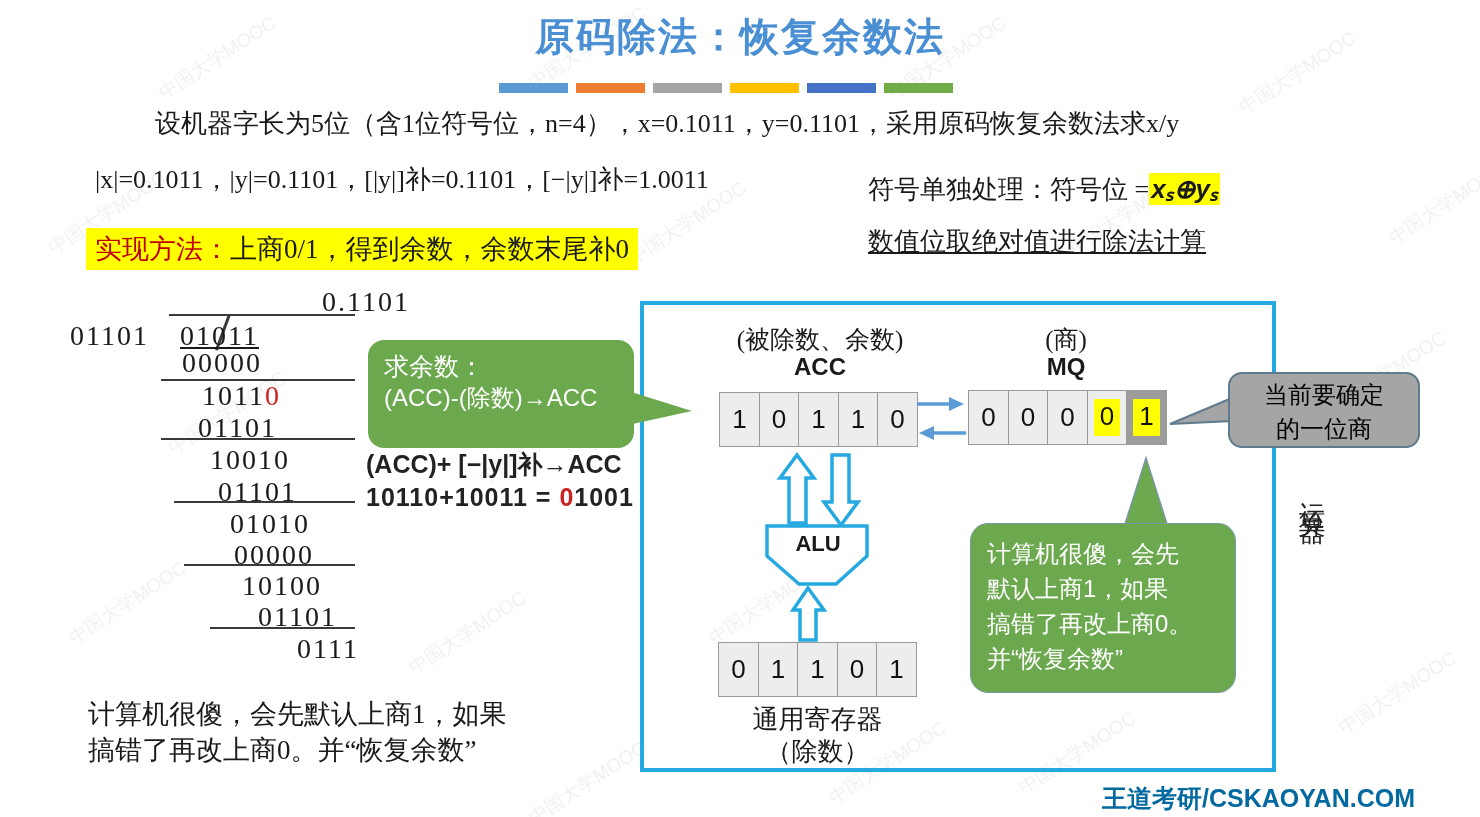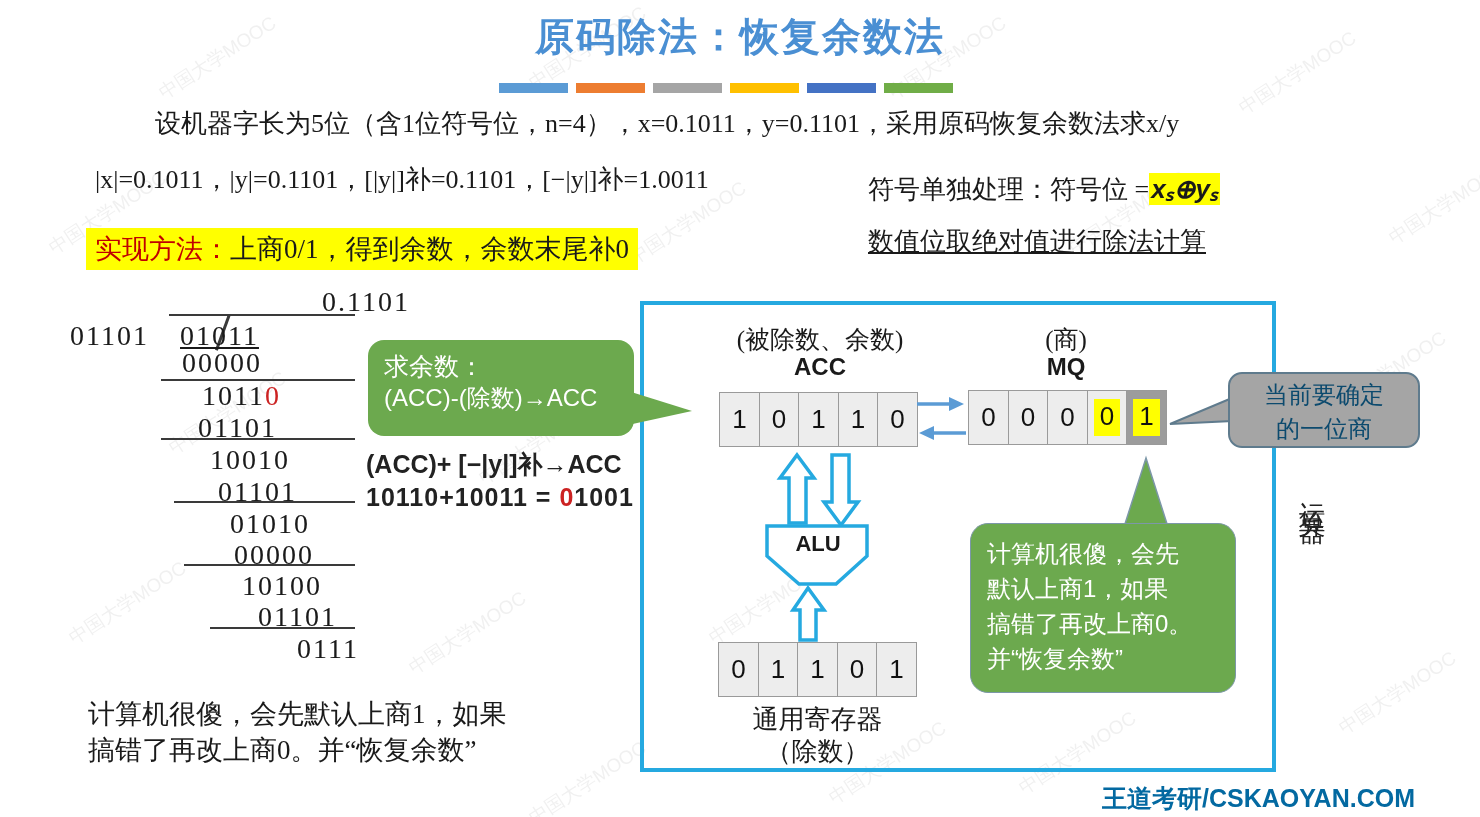--- a/index.html
+++ b/index.html
@@ -40,21 +40,21 @@
   .r0{left:120px;top:63px}.r1{left:140px;top:96px}.r2{left:136px;top:128px}
   .r3{left:148px;top:160px}.r4{left:156px;top:192px}.r5{left:168px;top:224px}
   .r6{left:172px;top:255px}.r7{left:180px;top:286px}.r8{left:196px;top:317px}
   .r9{left:235px;top:349px}
   .dline{position:absolute;border-top:2px solid #3a3a3a;height:0;}
   .l1{left:99px;top:93px;width:194px}.l2{left:99px;top:152px;width:194px}
   .l3{left:112px;top:215px;width:181px}.l4{left:122px;top:278px;width:171px}
   .l5{left:148px;top:341px;width:145px}
 
   
-  .gbubble1{position:absolute;left:368px;top:340px;width:266px;height:96px;background:#6CA94E;
+  .gbubble1{position:absolute;left:368px;top:340px;width:266px;height:108px;background:#6CA94E;
             border-radius:16px;color:#fff;font-family:"Liberation Sans",sans-serif;
             padding:10px 16px;box-sizing:border-box;z-index:6;}
   .gbubble1 .b1l1{font-size:25px;line-height:32px;}
   .gbubble1 .b1l2{font-size:24px;line-height:32px;}
 
   .acccalc1{position:absolute;left:366px;top:448px;font:600 25px "Liberation Sans",sans-serif;color:#222;}
   .acccalc2{position:absolute;left:366px;top:483px;font:600 25px "Liberation Sans",sans-serif;color:#222;letter-spacing:1px;}
   .acccalc2 .red{color:#CC2222;}
 
   
@@ -70,21 +70,21 @@
   .cell .ylt{background:#FFFF00;padding:2px 6px 4px;}
   .aluLabel{position:absolute;left:779px;top:531px;width:78px;text-align:center;
             font:600 22px "Liberation Sans",sans-serif;z-index:6;}
   .gprcap1{position:absolute;left:700px;top:702px;width:235px;text-align:center;font-size:26px;}
   .gprcap2{position:absolute;left:700px;top:734px;width:235px;text-align:center;font-size:26px;}
   .unitlabel{position:absolute;left:1294px;top:480px;writing-mode:vertical-rl;text-orientation:upright;
              font-size:27px;letter-spacing:9px;color:#222;}
 
   
   .graybubble{position:absolute;left:1228px;top:372px;width:192px;height:76px;background:#A5A5A5;
-              border:2.5px solid #5F7B8D;border-radius:14px;color:#0c4a6e;text-align:center;
+              border:2.5px solid #5F7B8D;border-radius:14px;color:#000000;text-align:center;
               font-size:24px;line-height:34px;box-sizing:border-box;padding-top:4px;z-index:6;}
 
   
   .gbubble2{position:absolute;left:970px;top:523px;width:266px;height:170px;background:#6CA94E;
             border:1.5px solid #7C97A8;border-radius:18px;color:#fff;
             font-family:"Liberation Sans",sans-serif;font-size:24px;line-height:35px;
             padding:12px 16px;box-sizing:border-box;z-index:6;}
 
   .bottomnote{position:absolute;left:88px;top:696px;font-size:27px;line-height:36px;}
   .footer{position:absolute;left:1102px;top:782px;font:bold 25px "Liberation Sans",sans-serif;color:#0369a1;}

